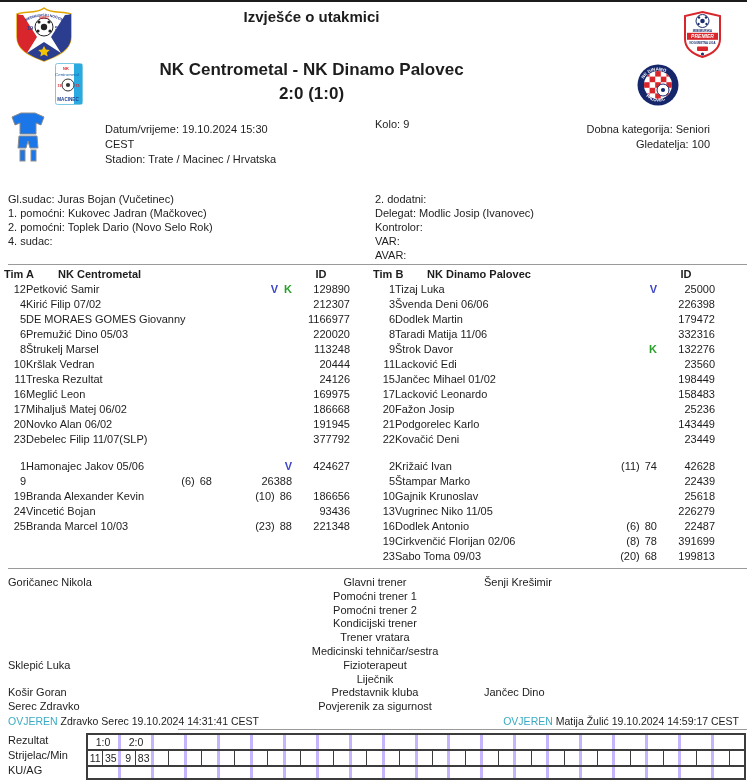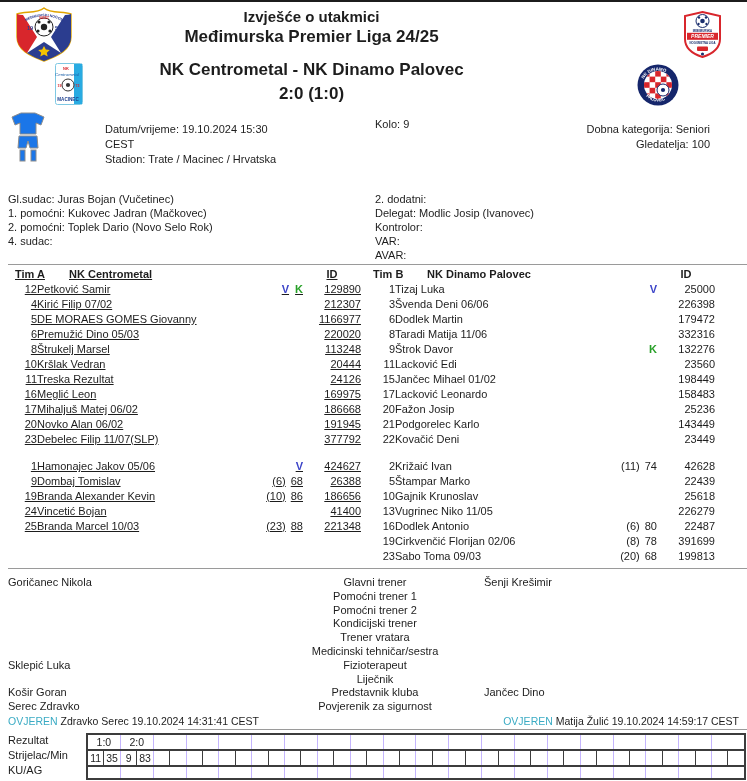--- a/index.html
+++ b/index.html
@@ -47,21 +47,21 @@
 
   
   .cert { font-size:10.5px; }
   .cert-status { font-weight:normal; }
 
   
   .score-label { line-height:15px; }
   .stable { position:absolute; left:86px; top:733px; width:660px; border:2px solid #3c3c3c; }
   .strow { display:flex; }
   .strow + .strow { border-top:2px solid #3c3c3c; }
-  .stcell { flex:1 1 0; border-left:1px solid #c4b5fd; text-align:center; font-size:10.5px; overflow:hidden; }
+  .stcell { flex:1 1 0; border-left:3px solid #c4b5fd; text-align:center; font-size:10.5px; overflow:hidden; }
   .stcell:first-child { border-left:none; }
   .r1 .stcell { height:14px; line-height:14px; }
   .r2 .stcell { height:14px; line-height:14px; display:flex; }
   .r3 .stcell { height:11px; }
   .sthalf { flex:1 1 0; }
   .sthalf + .sthalf { border-left:1px solid #3c3c3c; }
 </style>
 </head>
 <body>
 
@@ -149,21 +149,20 @@
       <circle cx="26" cy="26" r="6" fill="#ffffff" stroke="#15266b"></circle>
       <circle cx="26" cy="26" r="2.1" fill="#15266b"></circle>
       <path id="dtoparc" d="M4.5,23 A16.5,16.5 0 0 1 37.5,23" fill="none"></path>
       <text font-size="4.4" font-weight="bold" fill="#ffffff"><textPath href="#dtoparc" startOffset="16%">NK DINAMO</textPath></text>
       <path id="dbotarc" d="M5.5,22 A15.5,15.5 0 0 0 36.5,22" fill="none"></path>
       <text font-size="4.4" font-weight="bold" fill="#ffffff"><textPath href="#dbotarc" startOffset="22%">PALOVEC</textPath></text>
     </svg>
   </div>
 
   <div class="abs t-center title-sm">Izvješće o utakmici</div>
-  <div class="abs t-center title-lg">Međimurska Premier Liga 24/25</div>
   <div class="abs t-center title-match">NK Centrometal - NK Dinamo Palovec</div>
   <div class="abs t-center title-score">2:0 (1:0)</div>
 
   <div class="abs" style="left:10px; top:112px;">
     <svg width="36" height="50" viewBox="0 0 36 50">
       <path d="M11,1 L25,1 L34,5 L31,13 L26,11 L26,22 L10,22 L10,11 L5,13 L2,5 Z" fill="#1b76e8" stroke="#8c8c8c"></path>
       <path d="M9,24 L27,24 L28,36 L20,36 L18,29 L16,36 L8,36 Z" fill="#1b76e8" stroke="#8c8c8c"></path>
       <rect x="10" y="38" width="5" height="11" fill="#1b76e8" stroke="#8c8c8c"></rect>
       <rect x="21" y="38" width="5" height="11" fill="#1b76e8" stroke="#8c8c8c"></rect>
     </svg>
@@ -188,21 +187,21 @@
   <div class="abs off-col" style="left:375px; top:192px; width:350px;">
       <div>2. dodatni:</div>
       <div>Delegat: Modlic Josip (Ivanovec)</div>
       <div>Kontrolor:</div>
       <div>VAR:</div>
       <div>AVAR:</div>
     </div>
 
   <div class="abs hr" style="left:8px; top:264px; width:739px;"></div>
 
-  <div class="roster" style="left:15px; top:267px; width:346px;text-decoration:underline;">
+  <div class="roster" style="left:4px; top:267px; width:346px;">
     <div class="roster-head">
       <span>Tim A</span>
       <span>NK Centrometal</span>
       <span class="rh-id">ID</span>
     </div>
     <div>
         <div class="prow">
           <span class="p-num">12</span>
           <span class="p-name">Petković Samir</span>
           <span class="p-mid"><span class="badge" style="color: rgb(60, 68, 200);">V</span><span class="badge" style="color: rgb(40, 160, 40);">K</span></span>
@@ -272,35 +271,34 @@
     <div class="roster-gap"></div>
     <div>
         <div class="prow">
           <span class="p-num">1</span>
           <span class="p-name">Hamonajec Jakov 05/06</span>
           <span class="p-mid"><span class="badge" style="color: rgb(60, 68, 200);">V</span></span>
           <span class="p-id">424627</span>
         </div>
         <div class="prow">
           <span class="p-num">9</span>
-          <span class="p-name">Dombaj Tomislav</span>
           <span class="p-mid"><span class="sub-src">(6)</span><span>68</span></span>
           <span class="p-id">26388</span>
         </div>
         <div class="prow">
           <span class="p-num">19</span>
           <span class="p-name">Branda Alexander Kevin</span>
           <span class="p-mid"><span class="sub-src">(10)</span><span>86</span></span>
           <span class="p-id">186656</span>
         </div>
         <div class="prow">
           <span class="p-num">24</span>
           <span class="p-name">Vincetić Bojan</span>
           <span class="p-mid"></span>
-          <span class="p-id">41400</span>
+          <span class="p-id">93436</span>
         </div>
         <div class="prow">
           <span class="p-num">25</span>
           <span class="p-name">Branda Marcel 10/03</span>
           <span class="p-mid"><span class="sub-src">(23)</span><span>88</span></span>
           <span class="p-id">221348</span>
         </div>
       </div>
   </div>
 

